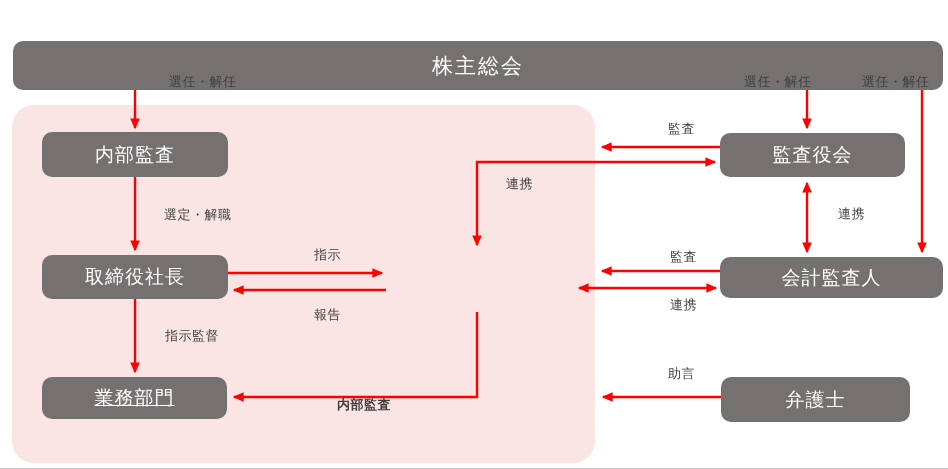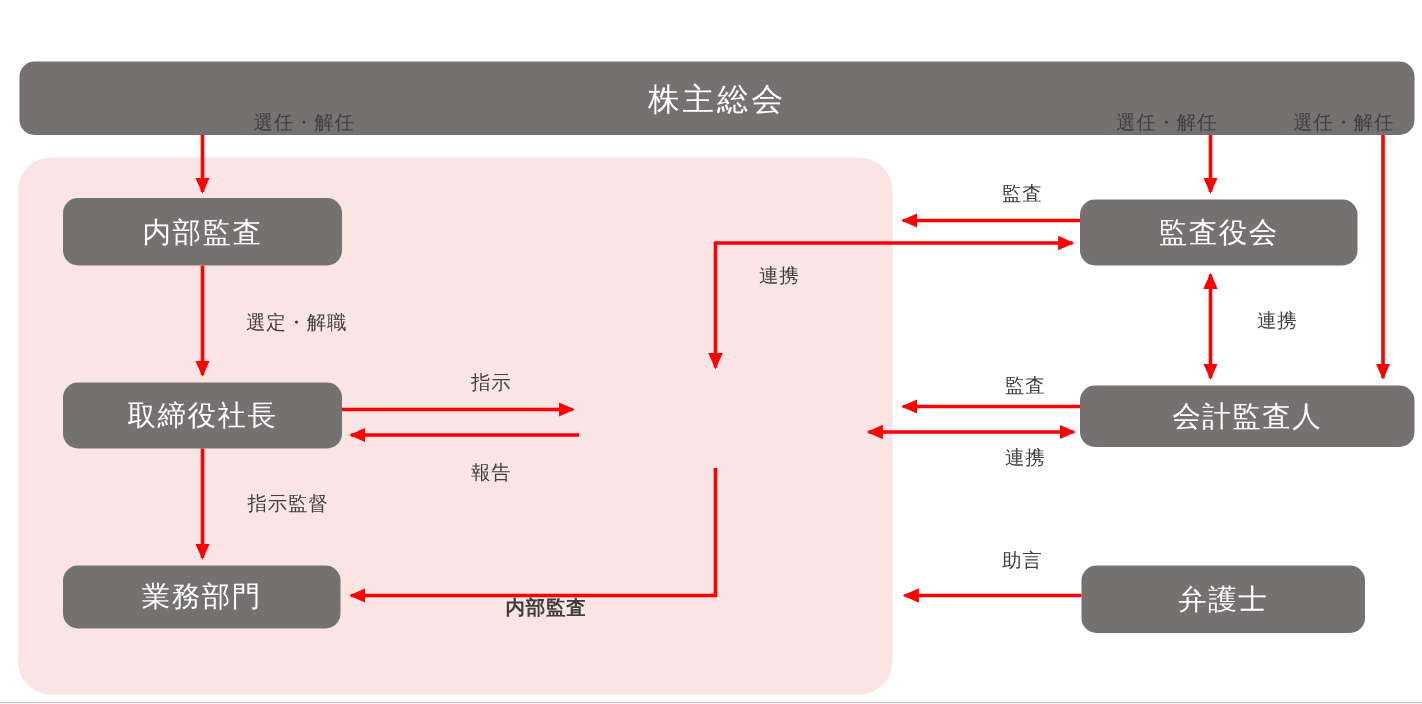--- a/index.html
+++ b/index.html
@@ -54,21 +54,21 @@
       <path d="M721,397 H603" marker-end="url(#ah)"></path>
     </g>
   </svg>
 
   <div class="node banner" style="left:13px;top:8px;width:930px;height:49px;">株主総会</div>
 
   <div class="node" style="left:42px;top:132px;width:186px;height:45px;">内部監査</div>
 
   <div class="node" style="left:42px;top:255px;width:186px;height:44px;">取締役社長</div>
 
-  <div class="node" style="left:42px;top:377px;width:185px;height:42px;">業務部門</div>
+  <div class="node" style="left:42px;top:377px;width:185px;height:42px;text-decoration:underline;">業務部門</div>
 
 
   <div class="node" style="left:720px;top:257px;width:223px;height:41px;">会計監査人</div>
 
   <div class="node" style="left:720px;top:133px;width:185px;height:44px;">監査役会</div>
 
   <div class="node" style="left:721px;top:377px;width:189px;height:45px;">弁護士</div>
 
   <span class="lbl" style="left:147px;top:74px;">選任・解任</span>
 

